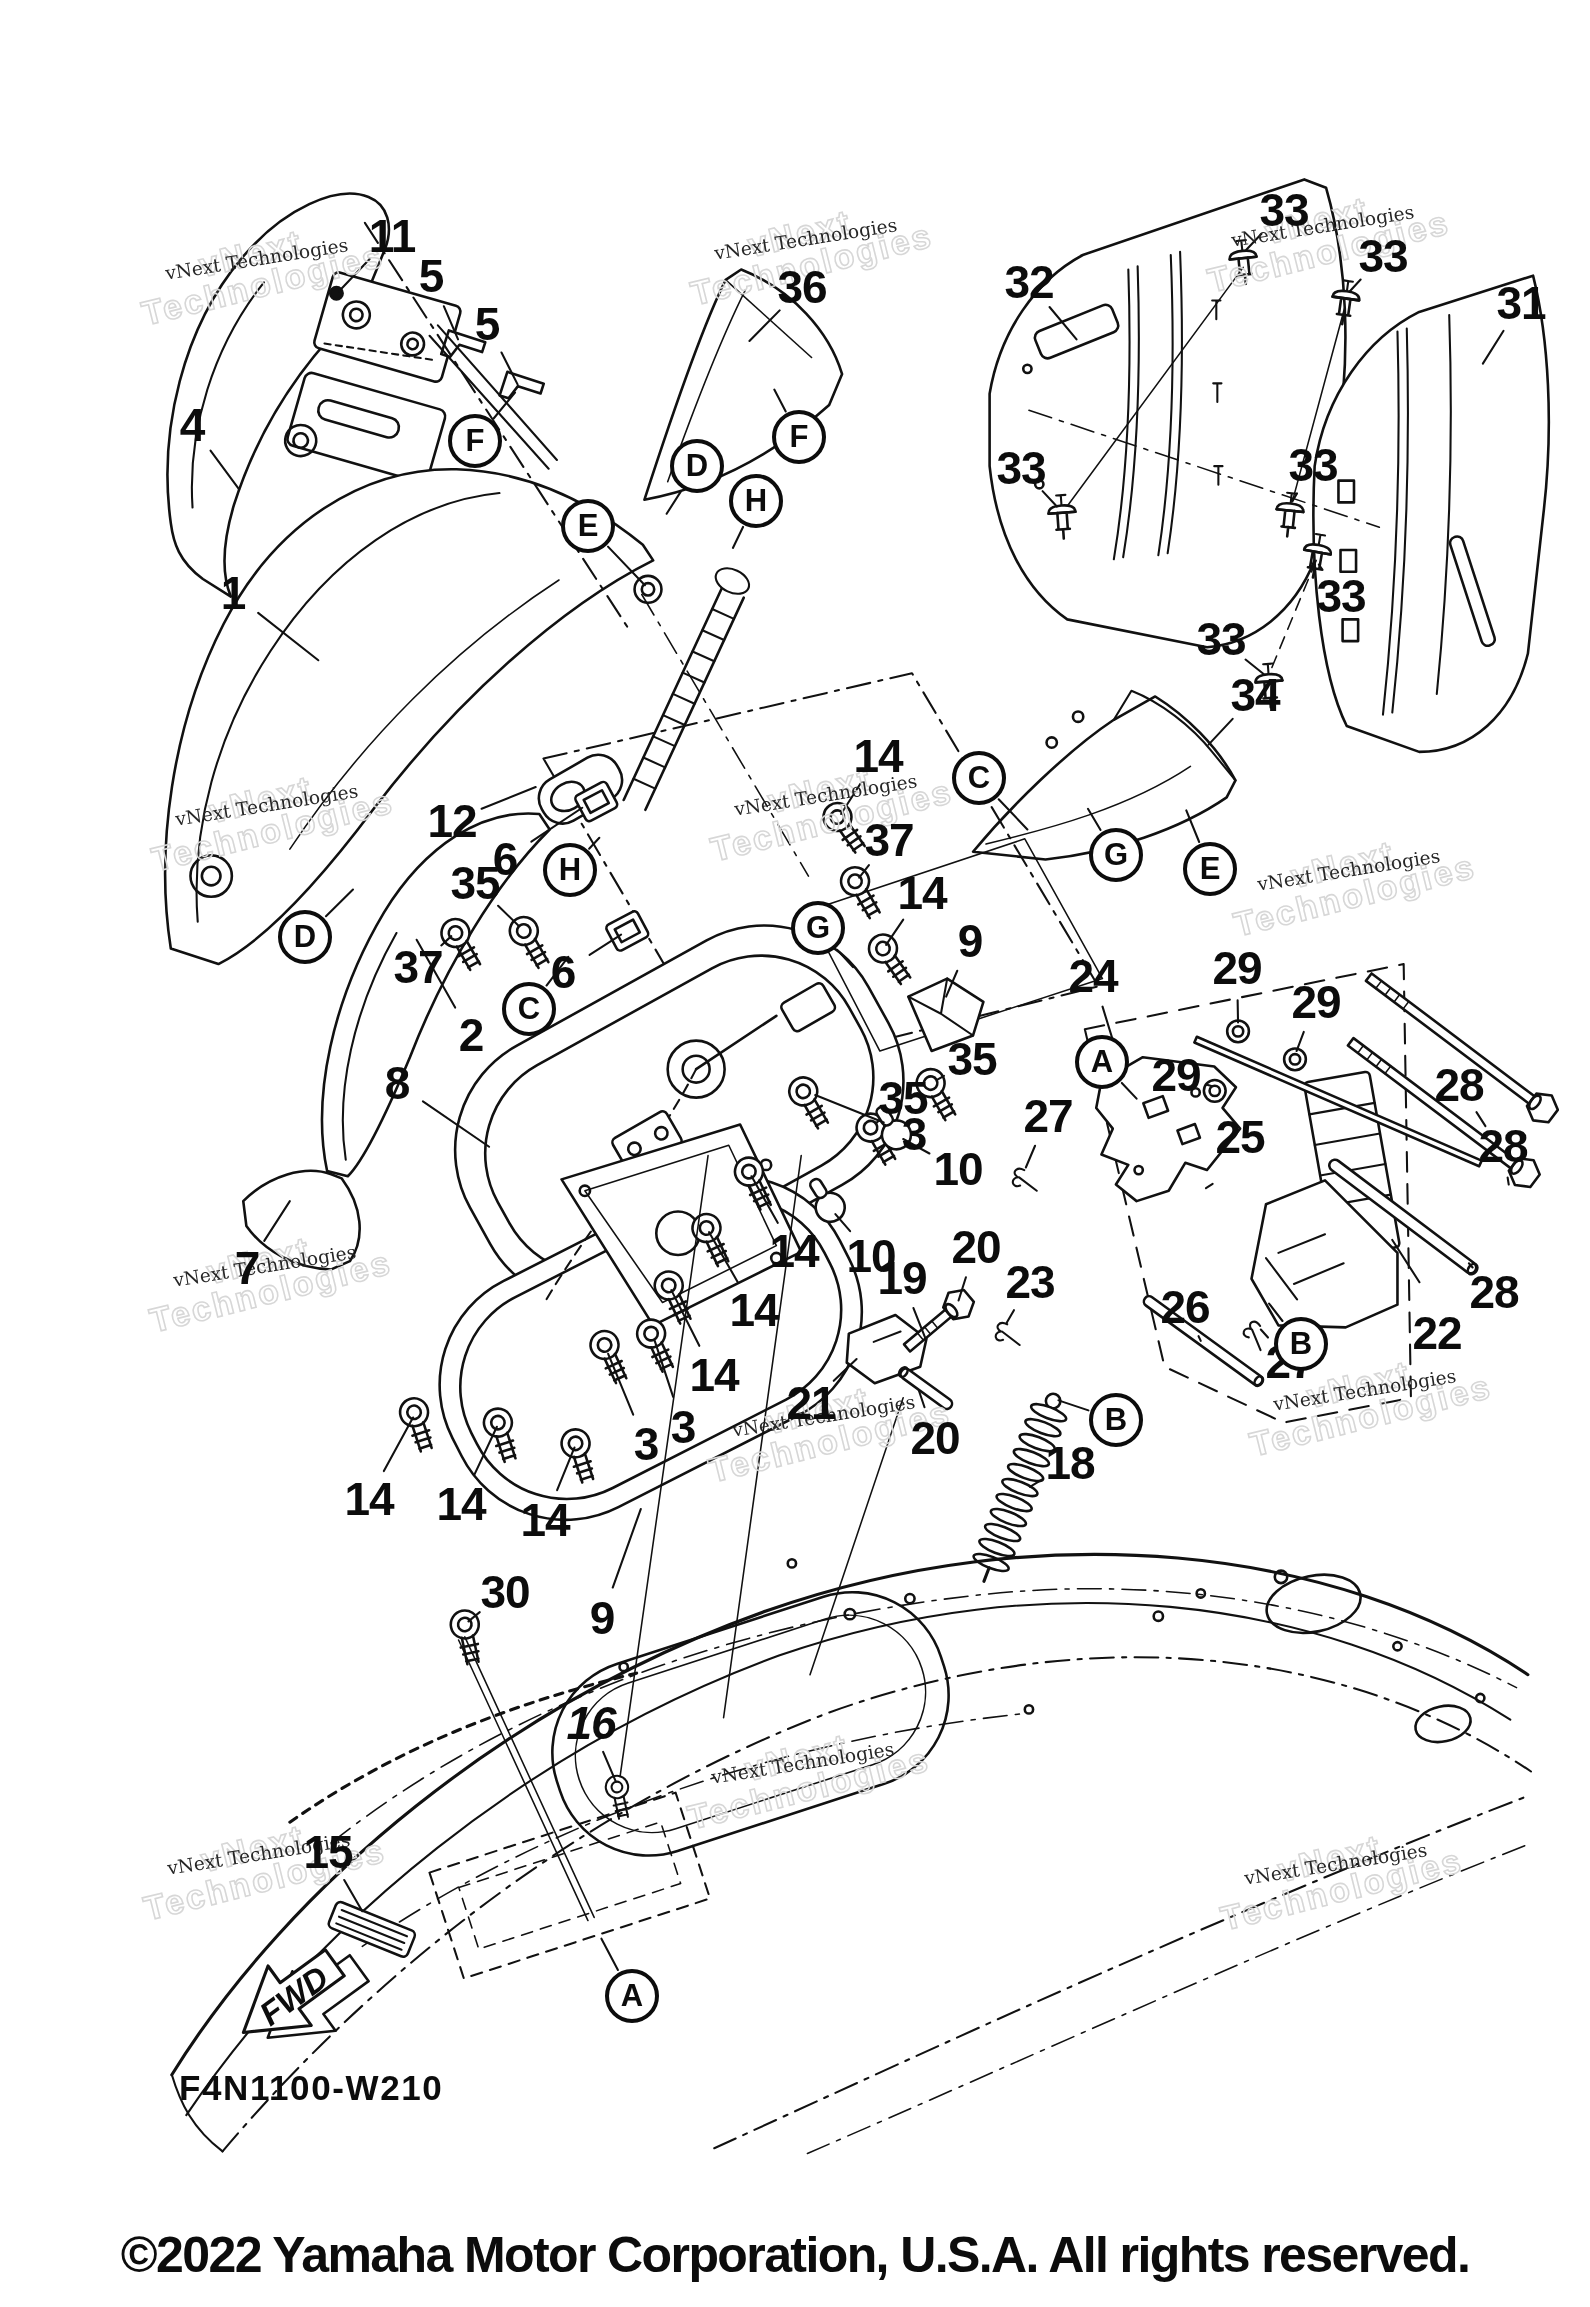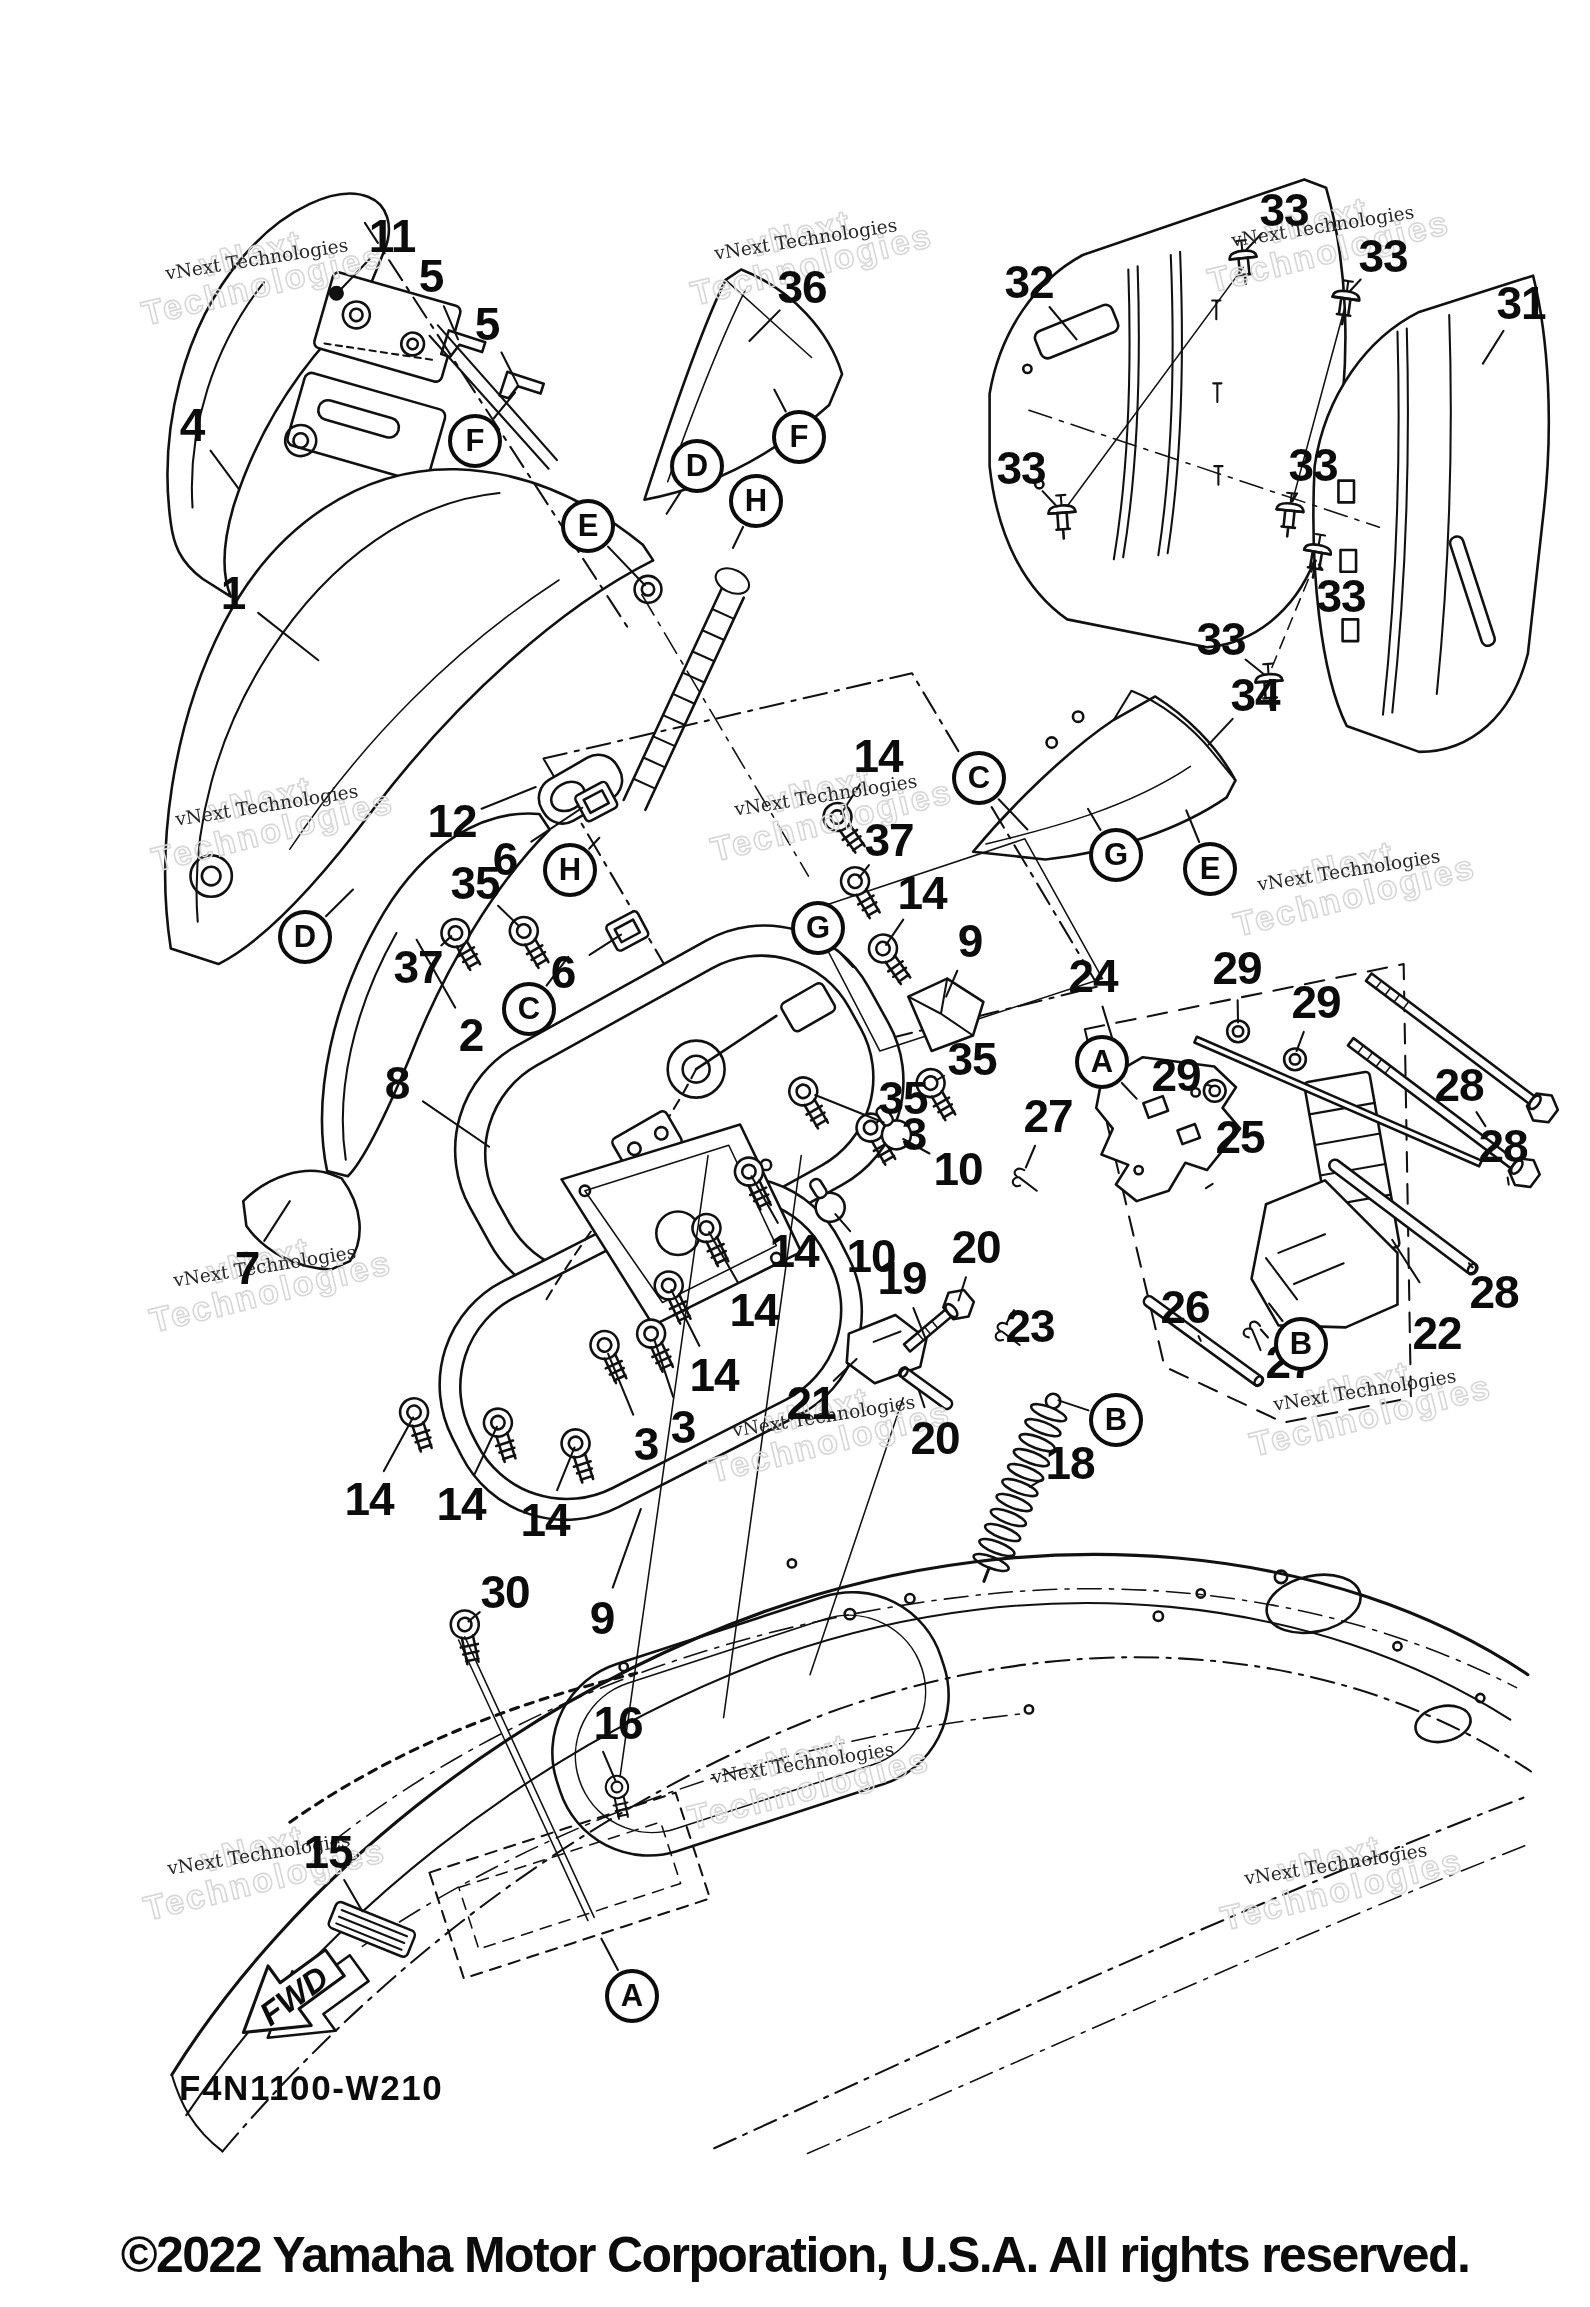--- a/index.html
+++ b/index.html
@@ -455,28 +455,28 @@
     <div class="lbl" style="left: 970px; top: 941px;">9</div>
     <div class="lbl" style="left: 878px; top: 756px;">14</div>
     <div class="lbl" style="left: 922px; top: 893px;">14</div>
     <div class="lbl" style="left: 794px; top: 1251px;">14</div>
     <div class="lbl" style="left: 754px; top: 1310px;">14</div>
     <div class="lbl" style="left: 714px; top: 1375px;">14</div>
     <div class="lbl" style="left: 369px; top: 1499px;">14</div>
     <div class="lbl" style="left: 461px; top: 1504px;">14</div>
     <div class="lbl" style="left: 545px; top: 1520px;">14</div>
     <div class="lbl" style="left: 328px; top: 1852px;">15</div>
-    <div class="lbl" style="left: 618px; top: 1723px;">16</div>
+    <div class="lbl" style="left: 591px; top: 1723px; font-style: italic;">16</div>
     <div class="lbl" style="left: 976px; top: 1247px;">20</div>
     <div class="lbl" style="left: 1070px; top: 1463px;">18</div>
     <div class="lbl" style="left: 902px; top: 1278px;">19</div>
     <div class="lbl" style="left: 935px; top: 1438px;">20</div>
     <div class="lbl" style="left: 811px; top: 1403px;">21</div>
     <div class="lbl" style="left: 1437px; top: 1309px; margin-top: 24px;">22</div>
-    <div class="lbl" style="left: 1030px; top: 1282px; margin-top: 44px;">23</div>
+    <div class="lbl" style="left: 1030px; top: 1282px;">23</div>
     <div class="lbl" style="left: 1093px; top: 976px;">24</div>
     <div class="lbl" style="left: 1240px; top: 1137px;">25</div>
     <div class="lbl" style="left: 1185px; top: 1307px;">26</div>
     <div class="lbl" style="left: 1048px; top: 1116px;">27</div>
     <div class="lbl" style="left: 1290px; top: 1362px;">27</div>
     <div class="lbl" style="left: 1459px; top: 1085px;">28</div>
     <div class="lbl" style="left: 1503px; top: 1146px;">28</div>
     <div class="lbl" style="left: 1494px; top: 1292px;">28</div>
     <div class="lbl" style="left: 1237px; top: 968px;">29</div>
     <div class="lbl" style="left: 1316px; top: 1002px;">29</div>

